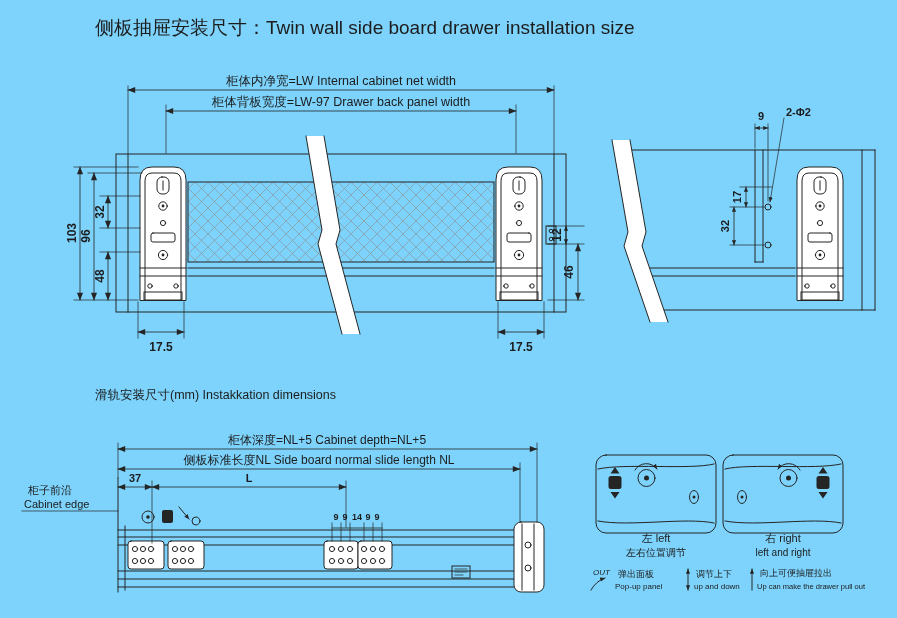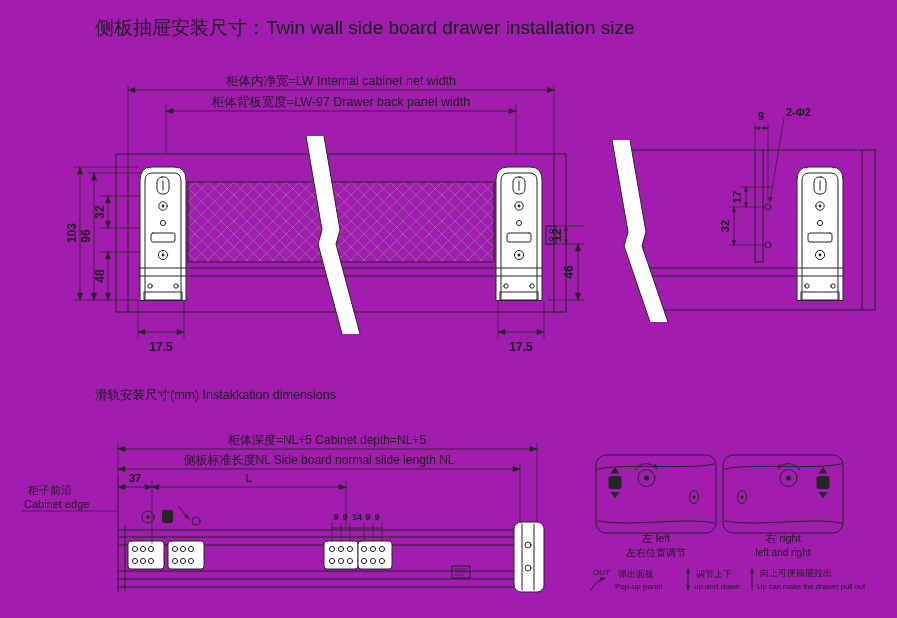--- a/index.html
+++ b/index.html
@@ -1,16 +1,16 @@
 <!DOCTYPE html>
 <html><head>
 <meta charset="utf-8">
 <style>
   html,body{margin:0;padding:0;background:#ffffff;}
-  .page{position:relative;width:897px;height:618px;background:#a21caf;overflow:hidden;
+  .page{position:relative;width:897px;height:618px;background:#7dd3fc;overflow:hidden;
         font-family:"Liberation Sans","DejaVu Sans",sans-serif;}
   svg{display:block;}
   .lines{stroke:#252525;stroke-width:1;fill:none;stroke-linecap:square;}
   .dim line, line.dimln{stroke-width:0.8;}
   .ext{stroke-width:0.7;}
   .mask{fill:#ffffff;stroke:none;}
   .white{fill:#ffffff;}
   .fillk{fill:#252525;stroke:none;}
   text{font-family:"Liberation Sans","DejaVu Sans",sans-serif;fill:#1c1c1c;stroke:none;}
   .num{font-weight:bold;}

